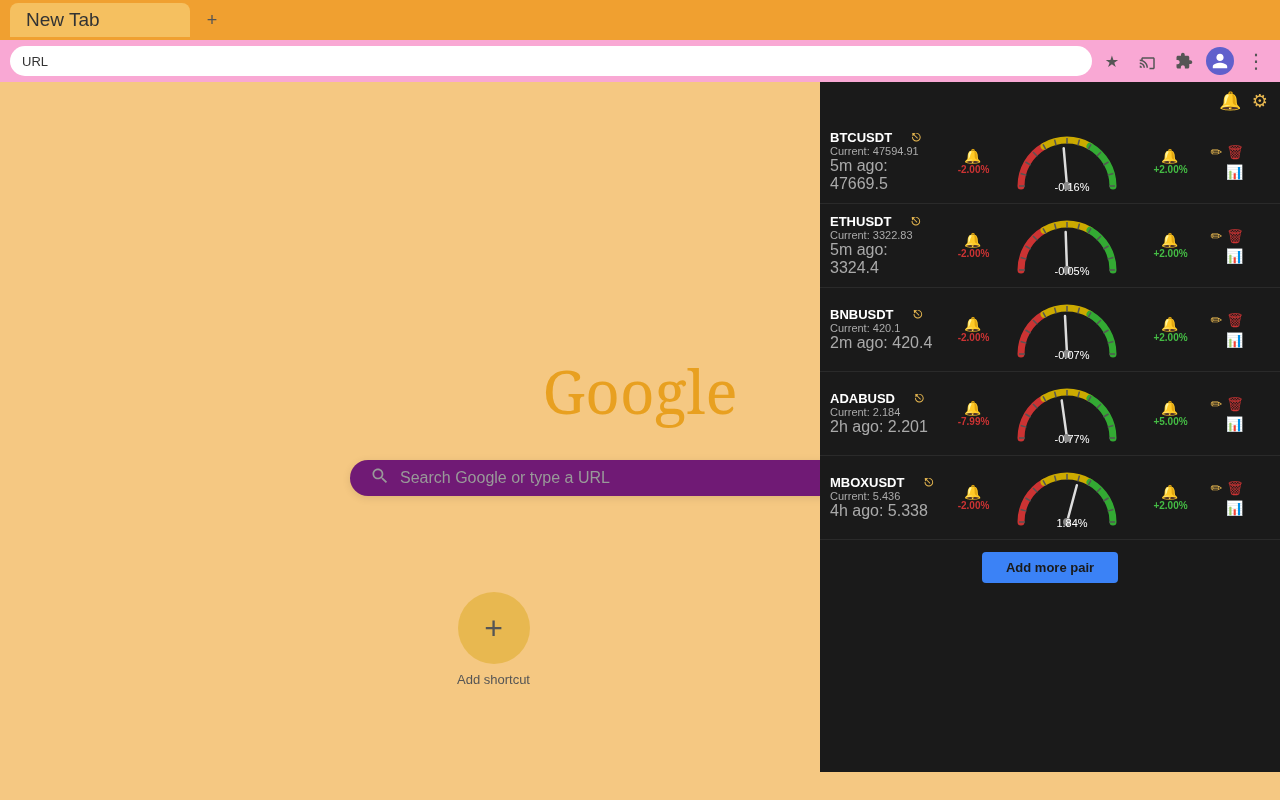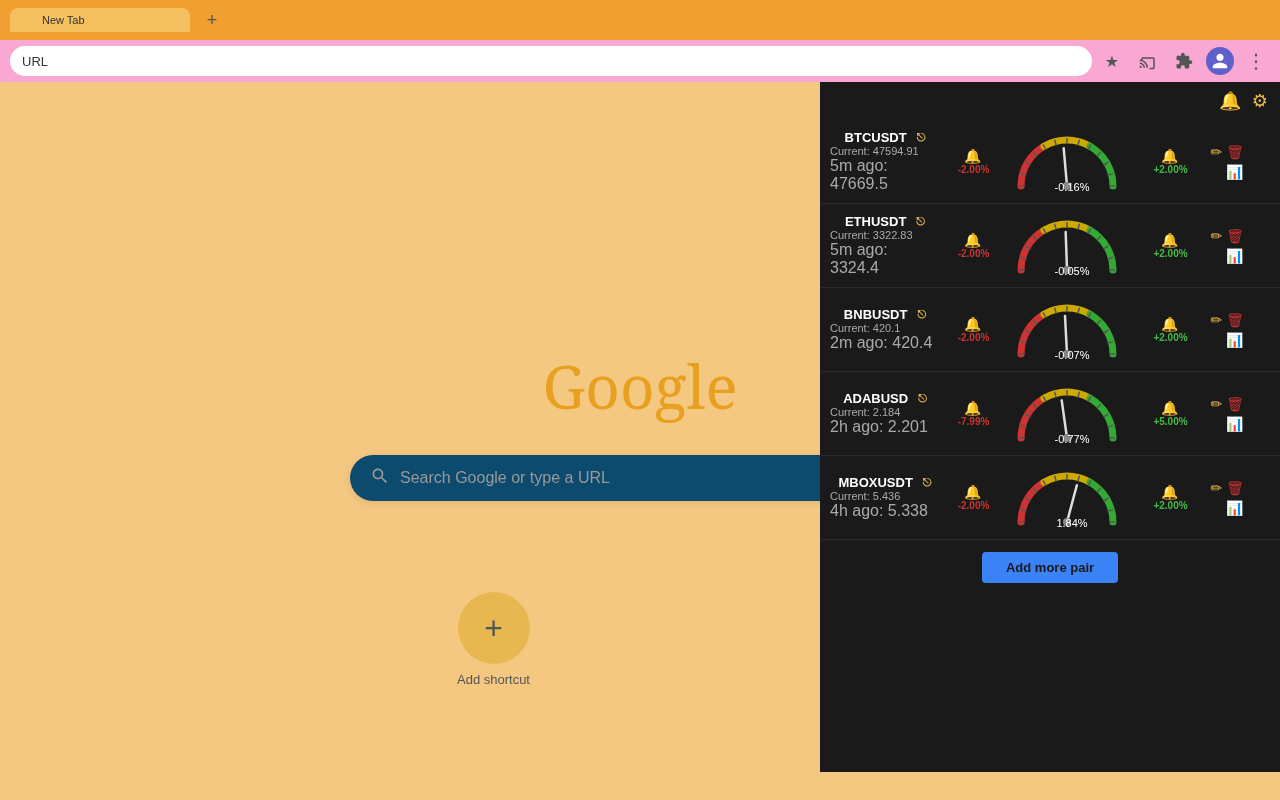--- a/index.html
+++ b/index.html
@@ -10,22 +10,22 @@
       height: 40px;
       background: #f0a030;
       display: flex;
       align-items: center;
       padding: 0 10px;
       gap: 8px;
     }
     .tab {
       background: #f5c060;
       border-radius: 8px 8px 0 0;
-      padding: 6px 32px;
-      font-size: 11px;
+      padding: 6px 16px;
+      font-size: 19px;
       color: #333;
       display: flex;
       align-items: center;
       gap: 8px;
       min-width: 180px;
     }
     .tab-add {
       width: 28px; height: 28px;
       display: flex; align-items: center; justify-content: center;
       font-size: 18px; color: #555; cursor: pointer; border-radius: 50%;
@@ -84,22 +84,22 @@
     .google-logo-custom {
       font-size: 60px;
       font-weight: 400;
       font-family: 'serif';
       color: #e8a020;
       margin-bottom: 28px;
     }
 
     .search-bar {
       width: 580px;
-      height: 46px;
-      background: #0c4a6e;
+      height: 36px;
+      background: #701a75;
       border-radius: 24px;
       display: flex;
       align-items: center;
       padding: 0 20px;
       gap: 10px;
       box-shadow: 0 2px 8px rgba(0,0,0,0.1);
       margin-bottom: 36px;
     }
     .search-input-text { color: #999; font-size: 16px; }
 
@@ -162,22 +162,21 @@
     .crypto-info {
       width: 110px;
       flex-shrink: 0;
     }
     .crypto-name {
       color: white;
       font-size: 13px;
       font-weight: bold;
       display: flex;
       align-items: center;
-      gap: 10px;
-      justify-content: center;
+      gap: 20px;
     }
     .crypto-link-icon {
       color: #e8b850;
       font-size: 11px;
     }
     .crypto-current {
       color: #aaa;
       font-size: 11px;
     }
     .crypto-ago {

